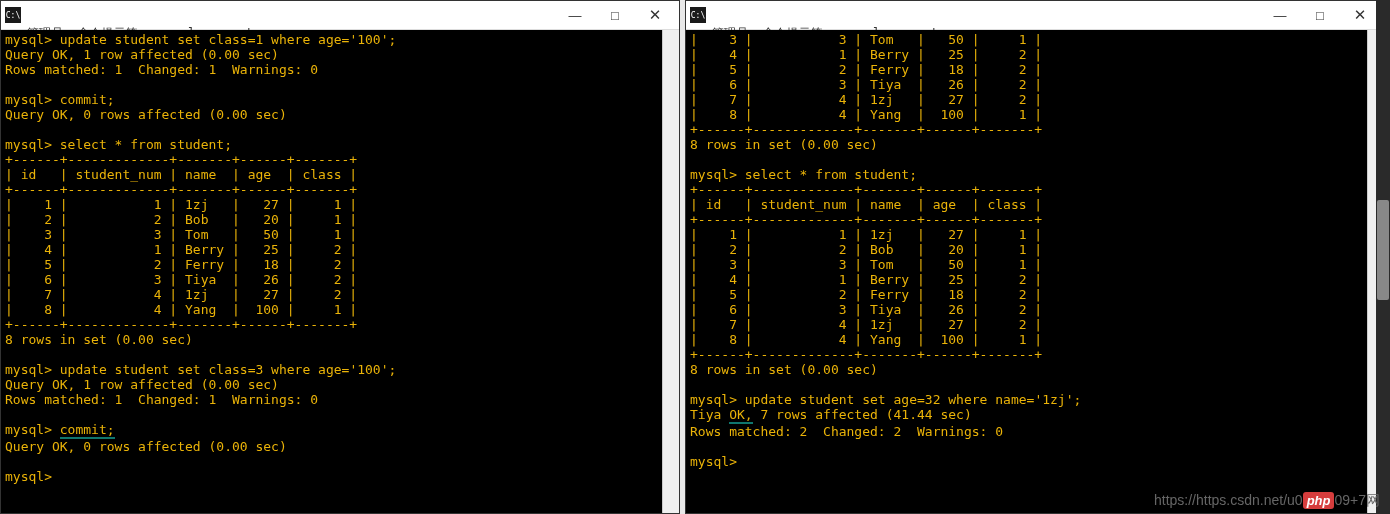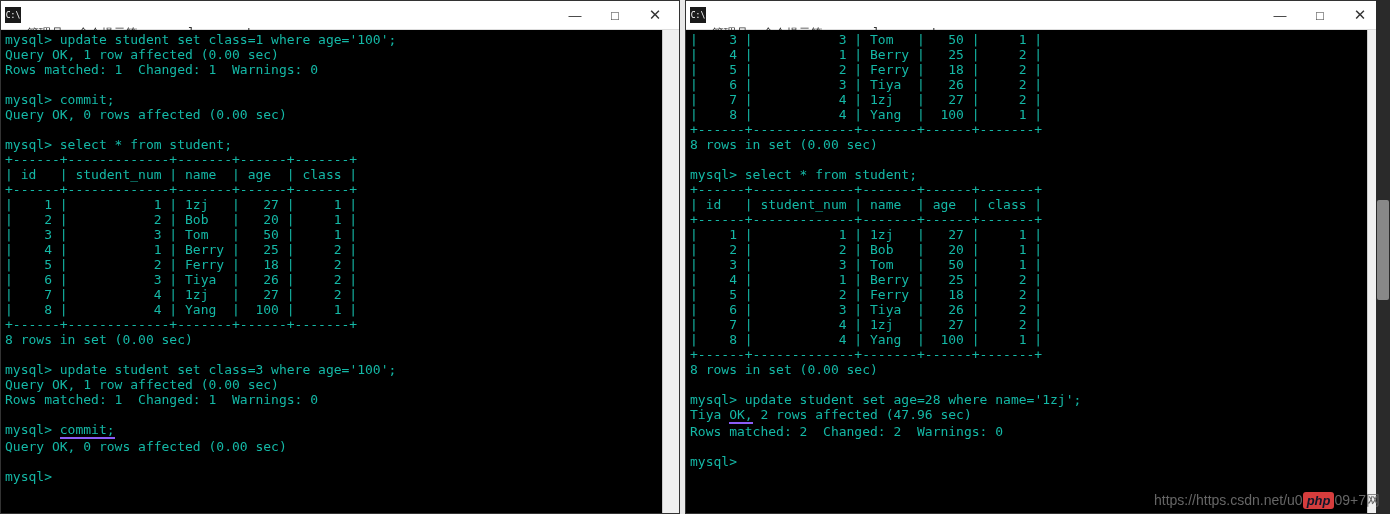--- a/index.html
+++ b/index.html
@@ -49,50 +49,50 @@
     width: 40px; height: 24px;
     display: flex; align-items: center; justify-content: center;
     font-family: sans-serif;
     font-size: 13px;
     color: #333;
   }
   .title-btn.close { font-size: 15px; }
   .terminal {
     flex: 1;
     background: #000;
-    color: #14b8a6;
+    color: #eab308;
     padding: 2px 4px;
     overflow: hidden;
     white-space: pre;
     line-height: 15px;
     font-size: 13px;
     position: relative;
   }
   .term-scroll {
     position: absolute;
     right: 0; top: 0; bottom: 0;
     width: 16px;
     background: #f0f0f0;
     border-left: 1px solid #ccc;
   }
   .underline-red {
-    border-bottom: 2px solid #8b5cf6;
+    border-bottom: 2px solid #0f766e;
     display: inline-block;
   }
   .watermark {
     position: absolute;
     right: 10px;
     bottom: 4px;
     color: #666;
     font-size: 14px;
     font-family: sans-serif;
   }
   .watermark .php {
     background: #d63d3d;
-    color: #0f172a;
+    color: #ffffff;
     border-radius: 3px;
     padding: 1px 4px;
     font-weight: bold;
     font-style: italic;
     font-size: 13px;
   }
   .scroll-outer {
     position: absolute;
     right: 0;
     top: 0;
@@ -183,22 +183,22 @@
 <span>|    2 |           2 | Bob   |   20 |     1 |</span>
 <span>|    3 |           3 | Tom   |   50 |     1 |</span>
 <span>|    4 |           1 | Berry |   25 |     2 |</span>
 <span>|    5 |           2 | Ferry |   18 |     2 |</span>
 <span>|    6 |           3 | Tiya  |   26 |     2 |</span>
 <span>|    7 |           4 | 1zj   |   27 |     2 |</span>
 <span>|    8 |           4 | Yang  |  100 |     1 |</span>
 <span>+------+-------------+-------+------+-------+</span>
 <span>8 rows in set (0.00 sec)</span>
 
-<span>mysql&gt;</span> <span>update student set age=28 where name='1zj';</span>
-<span>Tiya </span><span class="underline-red">OK,</span><span> 2 rows affected (47.96 sec)</span>
+<span>mysql&gt;</span> <span>update student set age=32 where name='1zj';</span>
+<span>Tiya </span><span class="underline-red">OK,</span><span> 7 rows affected (41.44 sec)</span>
 <span>Rows matched: 2  Changed: 2  Warnings: 0</span>
 
 <span>mysql&gt;</span>
     <div class="term-scroll"></div>
   </div>
 </div>
 
 <div class="scroll-outer" style="right:0;top:0;bottom:0;width:14px;background:#2a2a2a;">
   <div class="scroll-thumb"></div>
 </div>

